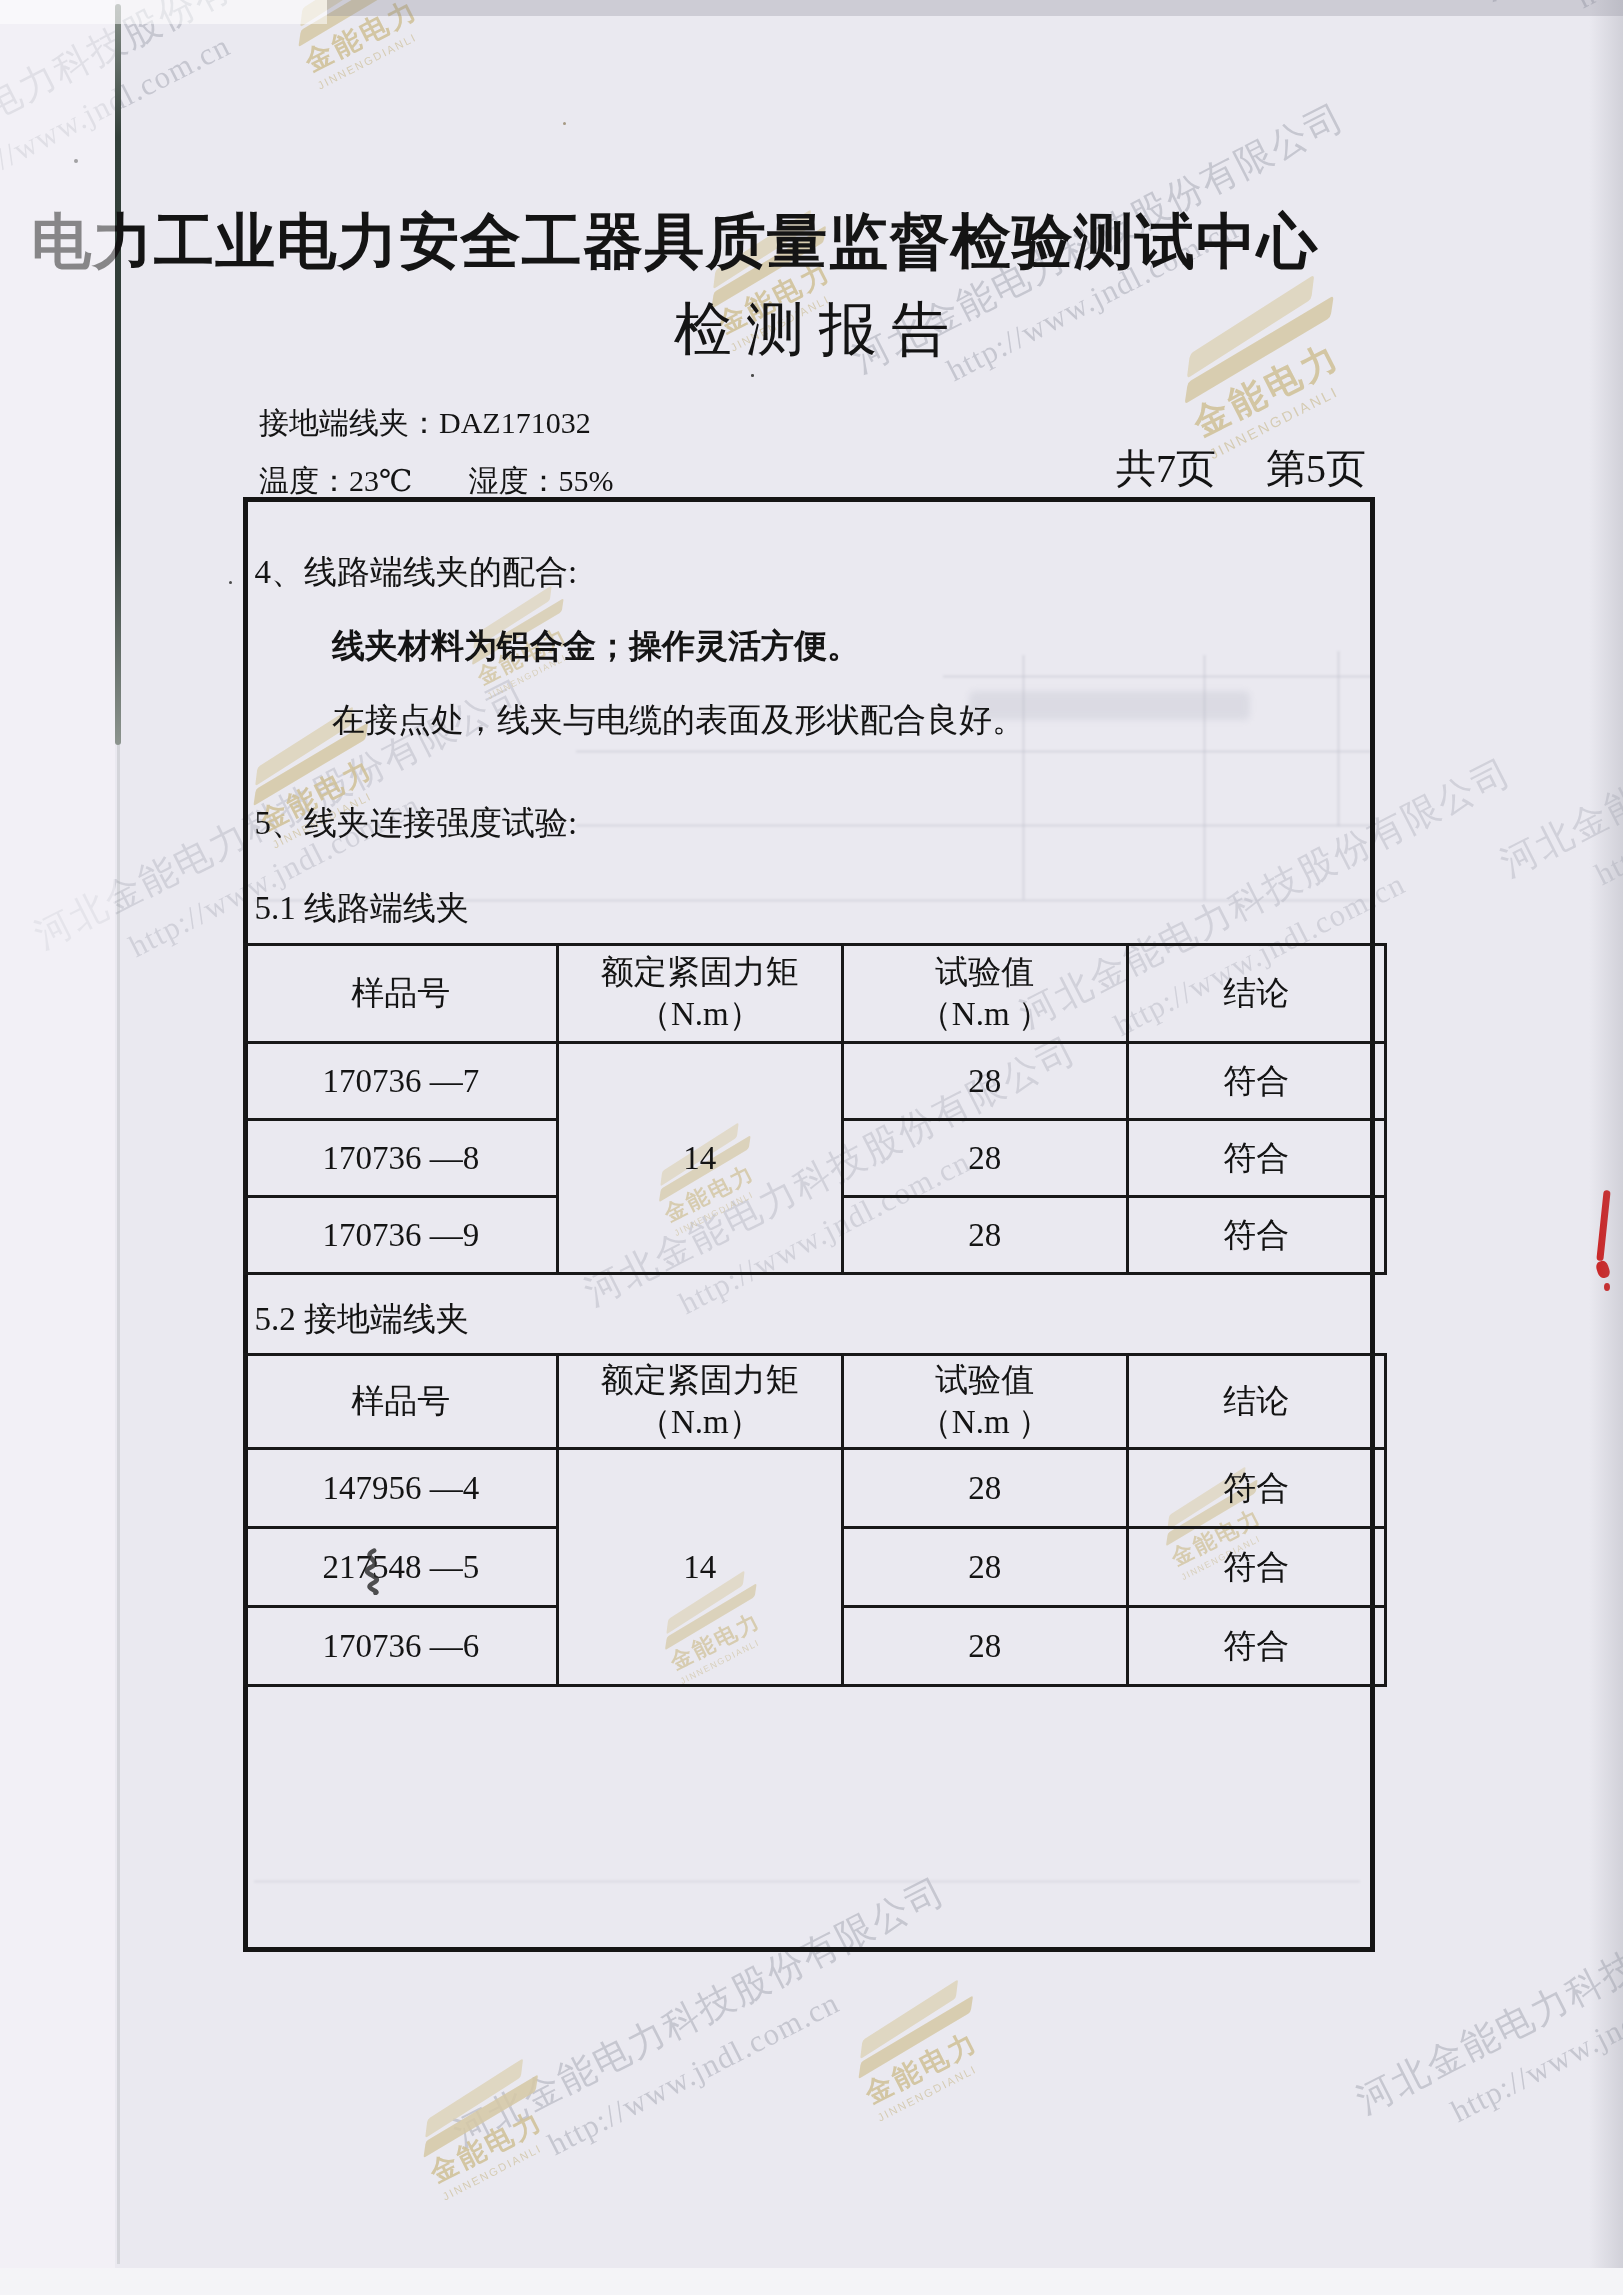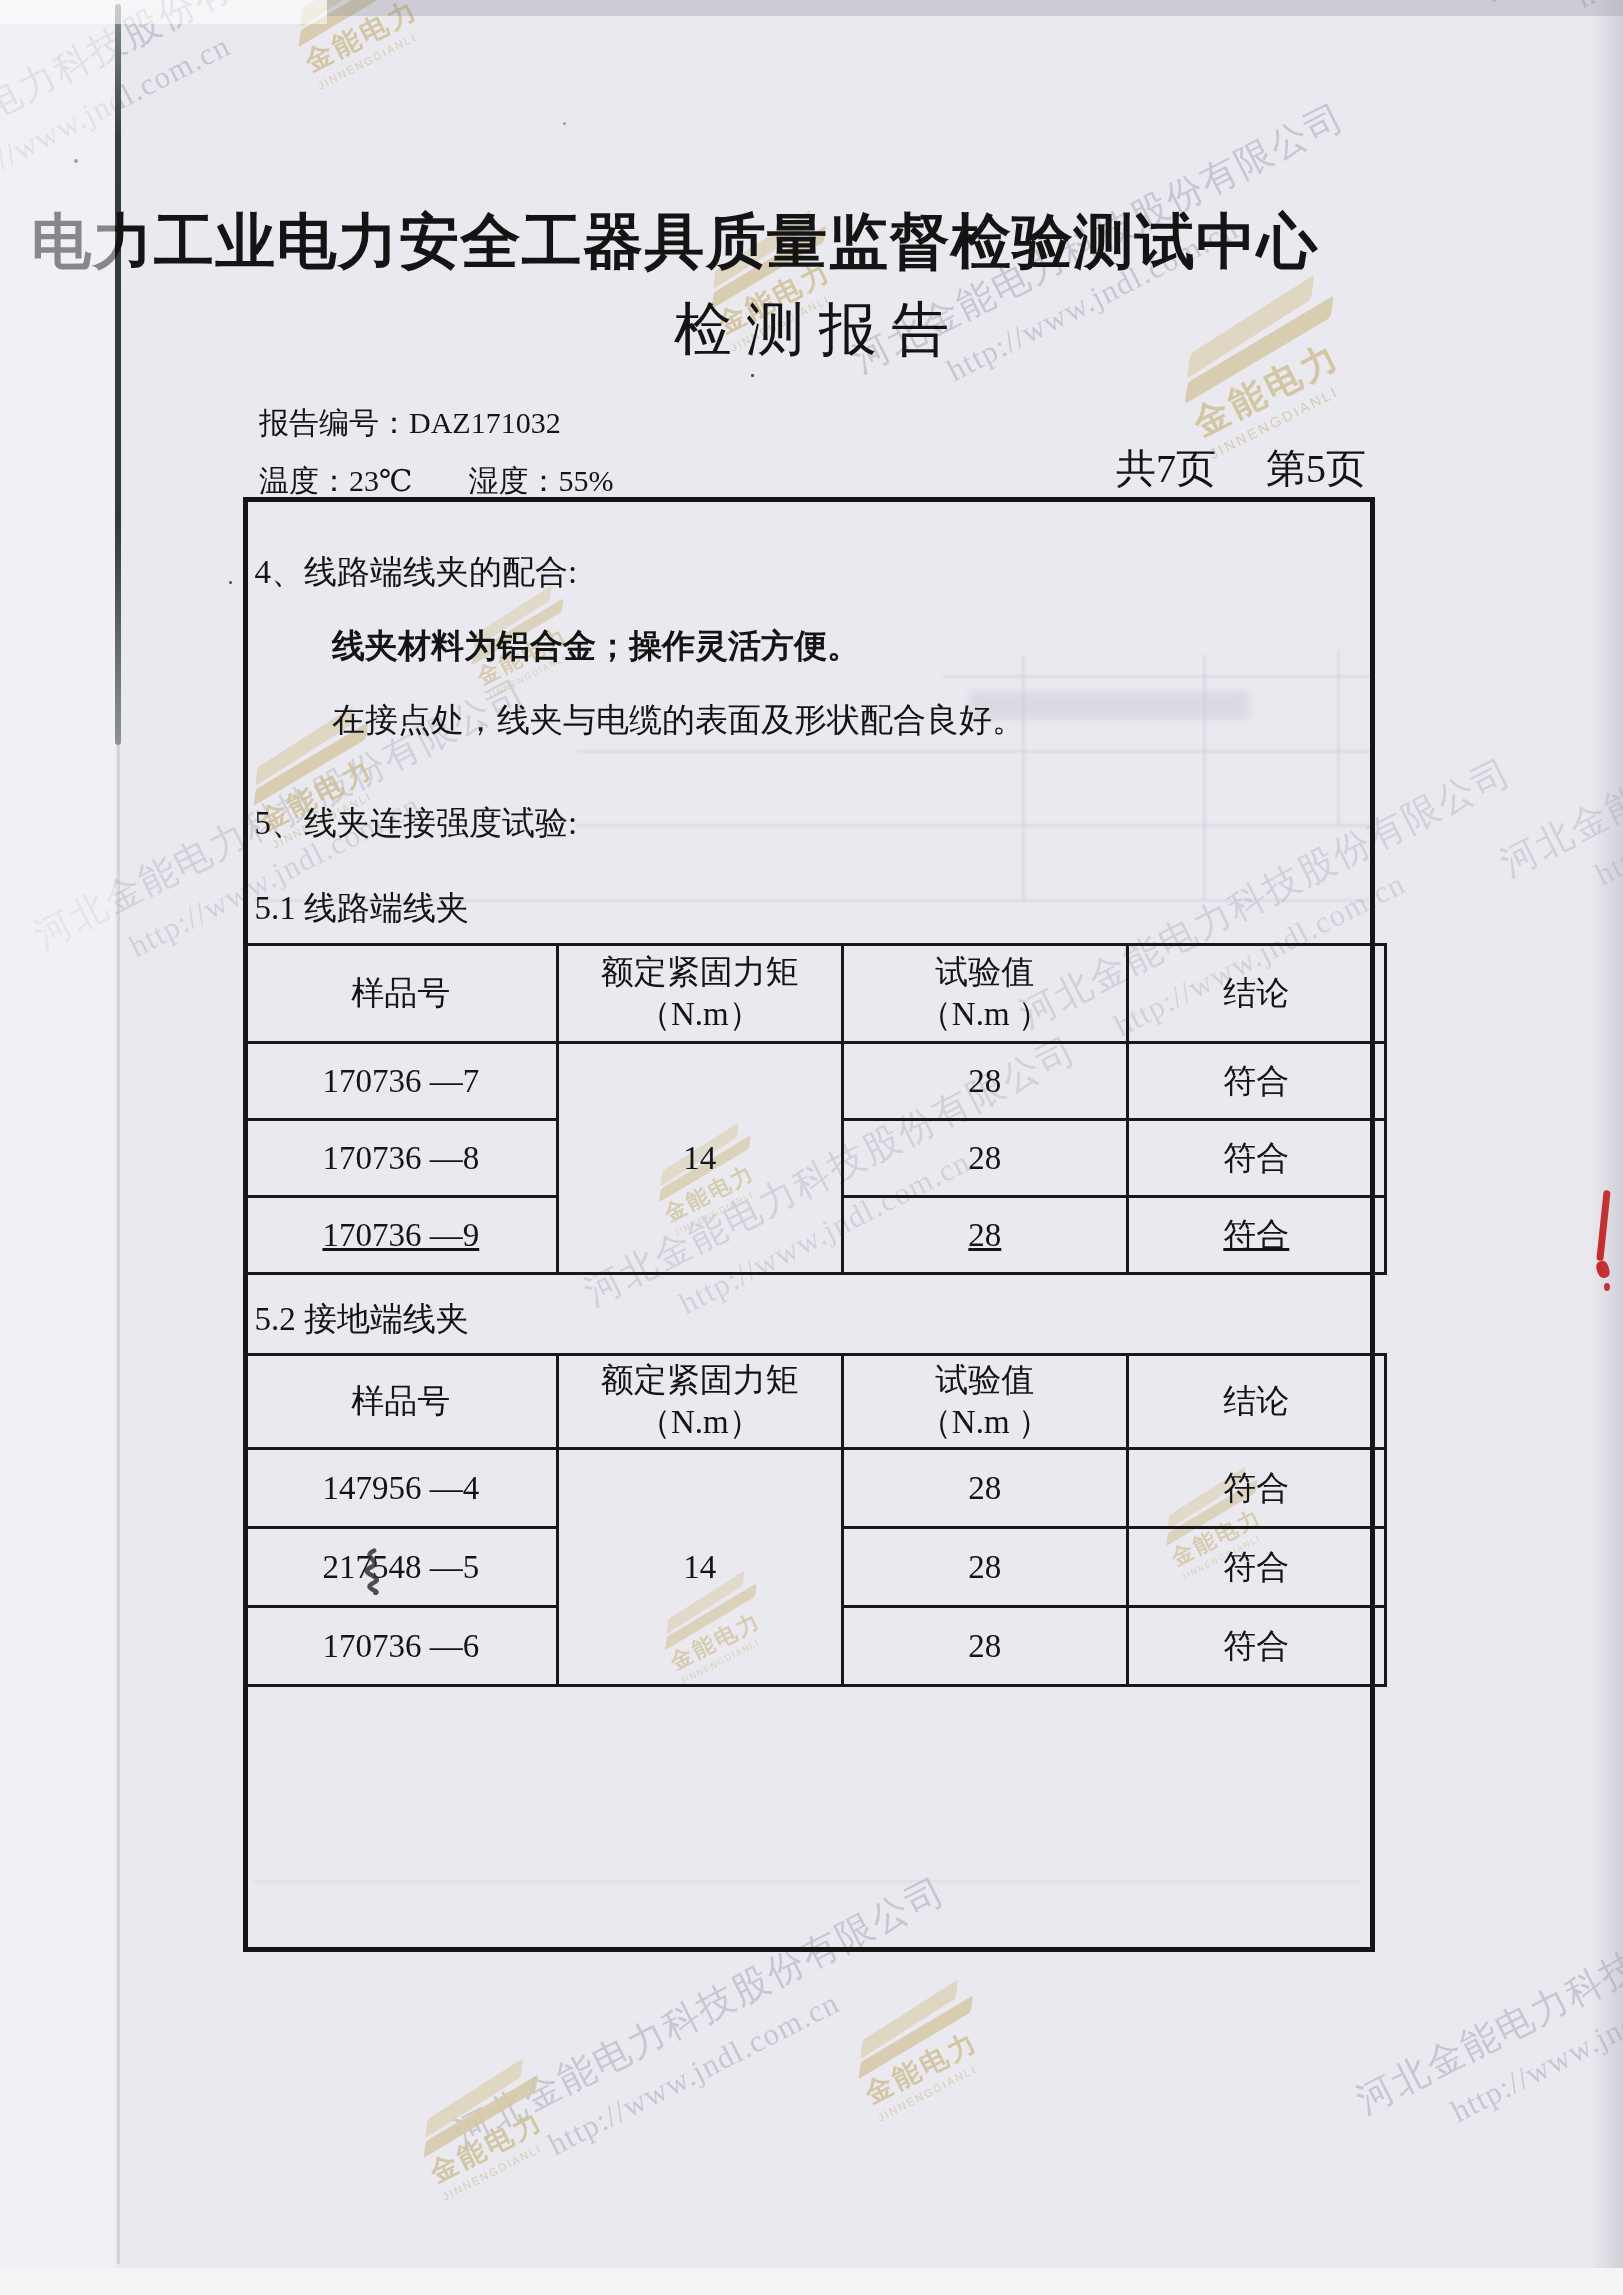--- a/index.html
+++ b/index.html
@@ -184,21 +184,21 @@
     <div class="lg-sub">JINNENGDIANLI</div>
   </div>
 
   <div class="fold-top"></div>
   <div class="fold-low"></div>
 
   <div class="org-title">电力工业电力安全工器具质量监督检验测试中心</div>
   <div class="doc-title">检 测 报 告</div>
 
   <div class="info-line" style="top:403px;">
-    <span>报告编号：</span><span>DAZ171032</span>
+    <span>接地端线夹：</span><span>DAZ171032</span>
   </div>
   <div class="info-line" style="top:461px;">
     <span>温度：</span><span>23℃</span><span class="info-gap"></span><span>湿度：</span><span>55%</span>
   </div>
   <div class="pages-line">
     <span>共7页</span><span class="pages-gap"></span><span>第5页</span>
   </div>
 
   <div class="main-box">
 
@@ -232,21 +232,21 @@
         <td>170736 —7</td>
         <td rowspan="3">14</td>
         <td>28</td>
         <td>符合</td>
       </tr>
       <tr style="height:77px;margin-left:36px;">
         <td>170736 —8</td>
         <td>28</td>
         <td>符合</td>
       </tr>
-      <tr style="height:77px;text-decoration:underline;">
+      <tr style="height:77px;">
         <td>170736 —9</td>
         <td>28</td>
         <td>符合</td>
       </tr>
     </tbody>
       </table>
 
     <div class="sec" style="top:795px;">5.2 接地端线夹</div>
 
     <table class="rpt" style="top:851px;">

